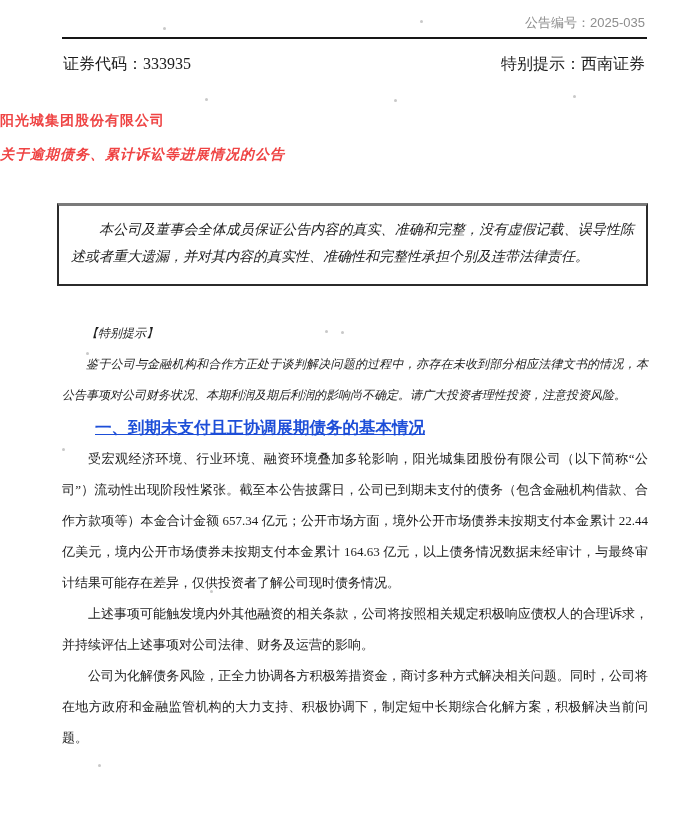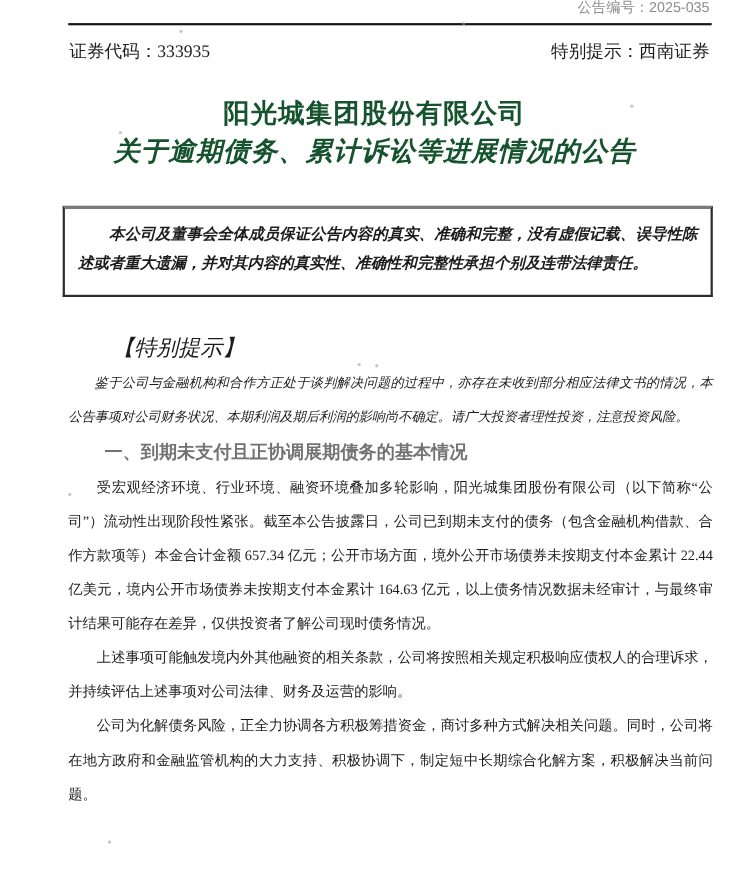--- a/index.html
+++ b/index.html
@@ -1,51 +1,51 @@
 <!DOCTYPE html>
 <html><head>
 <meta charset="utf-8">
 <style>
   html,body{margin:0;padding:0;background:#ffffff;}
   body{width:681px;height:813px;overflow:hidden;
        font-family:"Liberation Serif",serif;color:#1c1c1c;
        -webkit-font-smoothing:antialiased;}
   .page{position:relative;width:681px;height:813px;background:#fff;}
 
-  .ann-no{padding-top:0;margin-right:36px;text-align:right;
+  .ann-no{padding-top:16px;margin-right:36px;text-align:right;
           font-family:"Liberation Sans",sans-serif;
           font-size:13px;line-height:14px;color:#8d8d8d;}
 
   .divider{margin:7px 34px 0 62px;height:0;border-top:2px solid #161616;}
 
   .sec-row{display:flex;justify-content:space-between;
            margin:15px 36px 0 63px;font-size:16px;line-height:20px;}
   .sec-item{white-space:nowrap;}
 
-  .doc-title{margin:34px 0 0 0;text-align:center;
+  .doc-title{margin:34px 0 0 0;text-align:left;
              font-family:"Liberation Sans",sans-serif;font-weight:700;
-             font-size:24px;line-height:24px;letter-spacing:1px;color:#14532d;}
+             font-size:14px;line-height:24px;letter-spacing:1px;color:#ef4444;}
   .doc-subtitle{margin-top:10px;font-style:italic;}
 
   .disclaimer-box{margin:37px 33px 0 57px;
                   border:2px solid #2b2b2b;border-top:3px solid #7a7a7a;
                   padding:10px 12px 14px 12px;
                   font-size:14px;line-height:27px;
-                  text-indent:2em;text-align:justify;font-weight:bold;}
+                  text-indent:2em;text-align:justify;}
 
   .kaiti{font-style:italic;}
 
   .sp-head{margin:32px 33px 0 62px;text-indent:2em;
-           font-size:20px;line-height:31px;}
+           font-size:12px;line-height:31px;}
   .sp-body{margin:0 33px 0 62px;text-indent:2em;
            font-size:12px;line-height:31px;text-align:justify;}
 
   .sec-head{margin:1px 33px 0 62px;text-indent:2em;
             font-family:"Liberation Sans",sans-serif;font-weight:700;
-            font-size:16.5px;line-height:31px;color:#737373;}
+            font-size:16.5px;line-height:31px;color:#1d4ed8;text-decoration:underline;}
 
   p.body-para{margin:0 33px 0 62px;text-indent:2em;
               font-size:13px;line-height:31px;text-align:justify;}
 
   .speck{position:absolute;width:3px;height:3px;border-radius:50%;
          background:#9a9a9a;opacity:.55;}
 </style>
 </head>
 <body>
 

